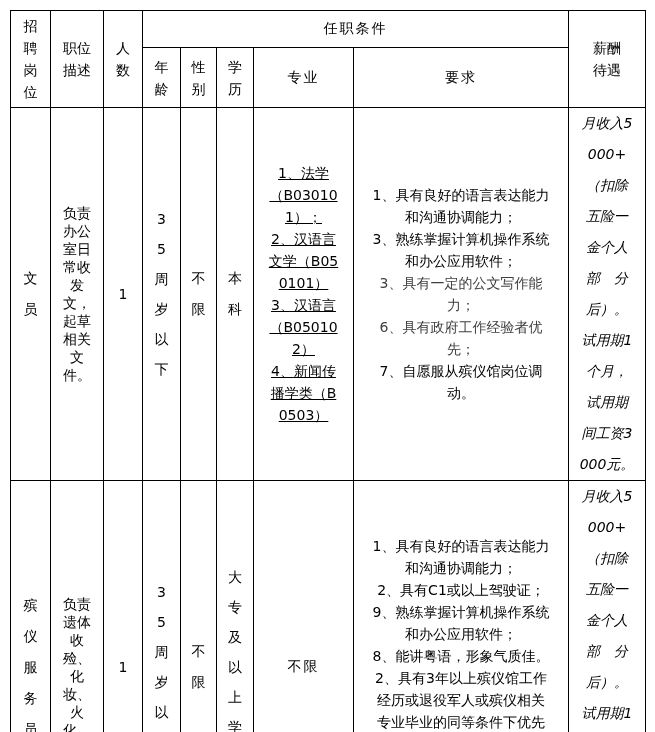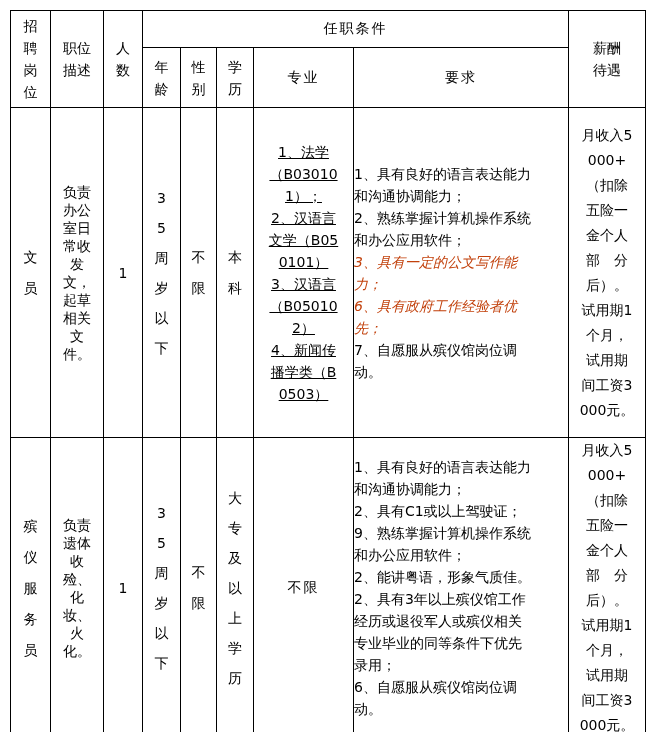--- a/index.html
+++ b/index.html
@@ -56,29 +56,30 @@
     text-align: center;
     letter-spacing: 2px;
   }
   .req-cell {
     text-align: left;
     padding: 2px 5px 2px 7px;
   }
   .req-item {
     white-space: pre-line;
     line-height: 22px;
-    text-align: left;
-  }
-  .req-item.gray { color: #c2410c; font-style: italic; }
+    text-align: center;
+  }
+  .req-item.gray { color: #404040; }
 
   .salary-cell {
     text-align: left;
     padding: 2px 4px 2px 6px;
     white-space: pre-line;
-    line-height: 25px;
+    line-height: 31px;
+    font-style: italic;
   }
 </style>
 </head>
 <body>
 
 <div class="page">
   <table class="recruit">
     <colgroup>
       <col style="width:40px">
       <col style="width:53px">
@@ -147,21 +148,21 @@
 0101）
 3、汉语言
 （B05010
 2）
 4、新闻传
 播学类（B
 0503）</td>
         <td class="req-cell">
             <div class="req-item">1、具有良好的语言表达能力
 和沟通协调能力；</div>
-            <div class="req-item">2、熟练掌握计算机操作系统
+            <div class="req-item">3、熟练掌握计算机操作系统
 和办公应用软件；</div>
             <div class="req-item gray">3、具有一定的公文写作能
 力；</div>
             <div class="req-item gray">6、具有政府工作经验者优
 先；</div>
             <div class="req-item">7、自愿服从殡仪馆岗位调
 动。</div>
           </td>
         <td class="salary-cell">月收入5
 000+
@@ -207,21 +208,21 @@
 上
 学
 历</td>
         <td class="major-center">不限</td>
         <td class="req-cell">
             <div class="req-item">1、具有良好的语言表达能力
 和沟通协调能力；</div>
             <div class="req-item">2、具有C1或以上驾驶证；</div>
             <div class="req-item">9、熟练掌握计算机操作系统
 和办公应用软件；</div>
-            <div class="req-item">2、能讲粤语，形象气质佳。</div>
+            <div class="req-item">8、能讲粤语，形象气质佳。</div>
             <div class="req-item">2、具有3年以上殡仪馆工作
 经历或退役军人或殡仪相关
 专业毕业的同等条件下优先
 录用；</div>
             <div class="req-item">6、自愿服从殡仪馆岗位调
 动。</div>
           </td>
         <td class="salary-cell">月收入5
 000+
 （扣除

